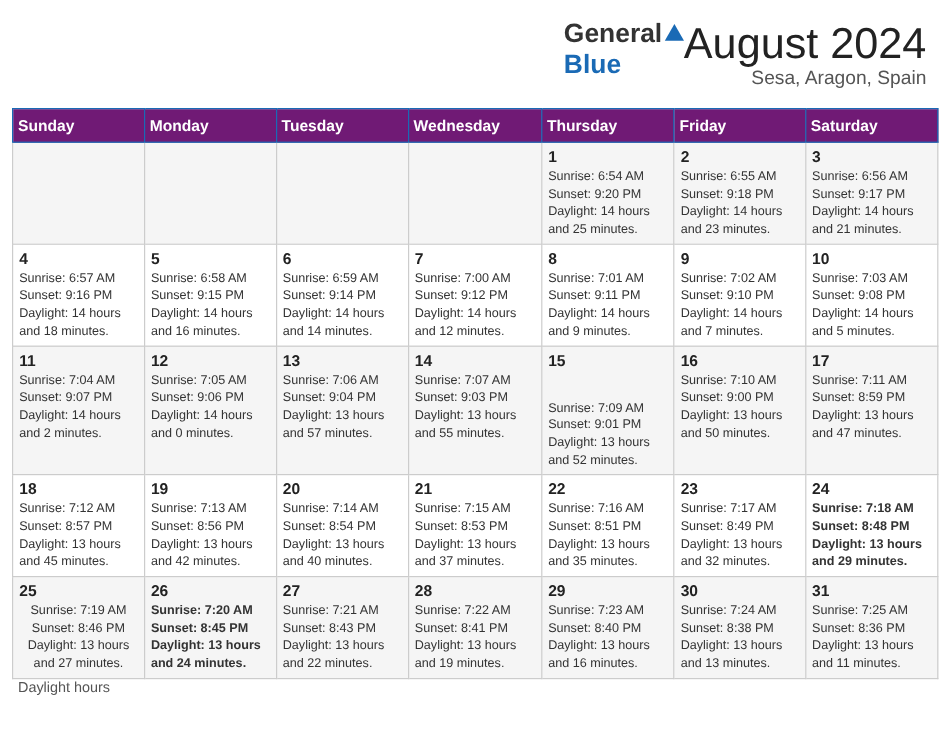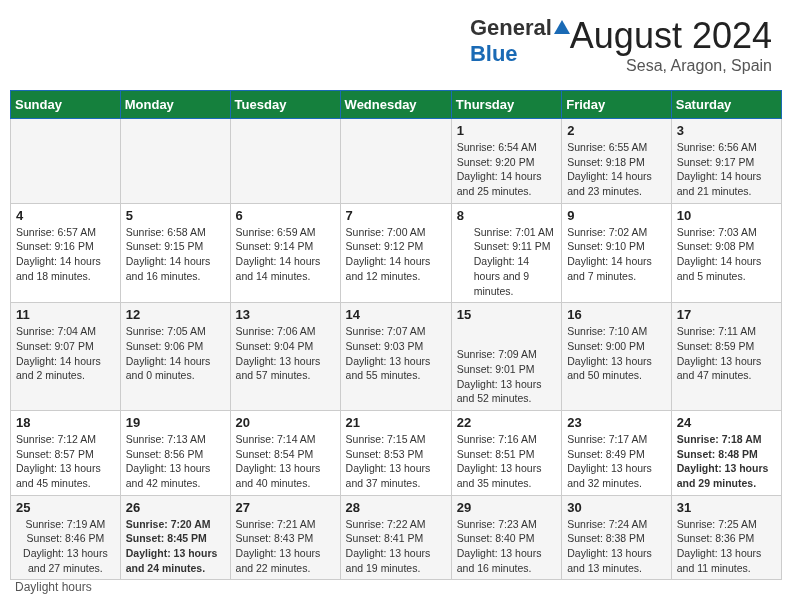--- a/index.html
+++ b/index.html
@@ -55,21 +55,21 @@
     }
     .location {
       font-size: 16px;
       color: #555;
     }
     table {
       width: 100%;
       border-collapse: collapse;
     }
     thead tr th {
-      background-color: #15803d;
+      background-color: #701a75;
       color: #fff;
       font-size: 13px;
       font-weight: bold;
       padding: 6px 4px;
       text-align: left;
       border: 1px solid #1a6ab5;
       margin-top: 26px;
     }
     tbody tr td {
       border: 1px solid #ccc;
@@ -178,21 +178,21 @@
 Daylight: 14 hours and 14 minutes.</div>
         </td>
         <td>
           <div class="day-number">7</div>
           <div class="day-detail" style="white-space: pre-line;">Sunrise: 7:00 AM
 Sunset: 9:12 PM
 Daylight: 14 hours and 12 minutes.</div>
         </td>
         <td>
           <div class="day-number">8</div>
-          <div class="day-detail" style="white-space: pre-line; margin-left: 17px;">Sunrise: 7:01 AM
+          <div class="day-detail" style="white-space: pre-line;">Sunrise: 7:01 AM
 Sunset: 9:11 PM
 Daylight: 14 hours and 9 minutes.</div>
         </td>
         <td>
           <div class="day-number">9</div>
           <div class="day-detail" style="white-space: pre-line;">Sunrise: 7:02 AM
 Sunset: 9:10 PM
 Daylight: 14 hours and 7 minutes.</div>
         </td>
         <td>

